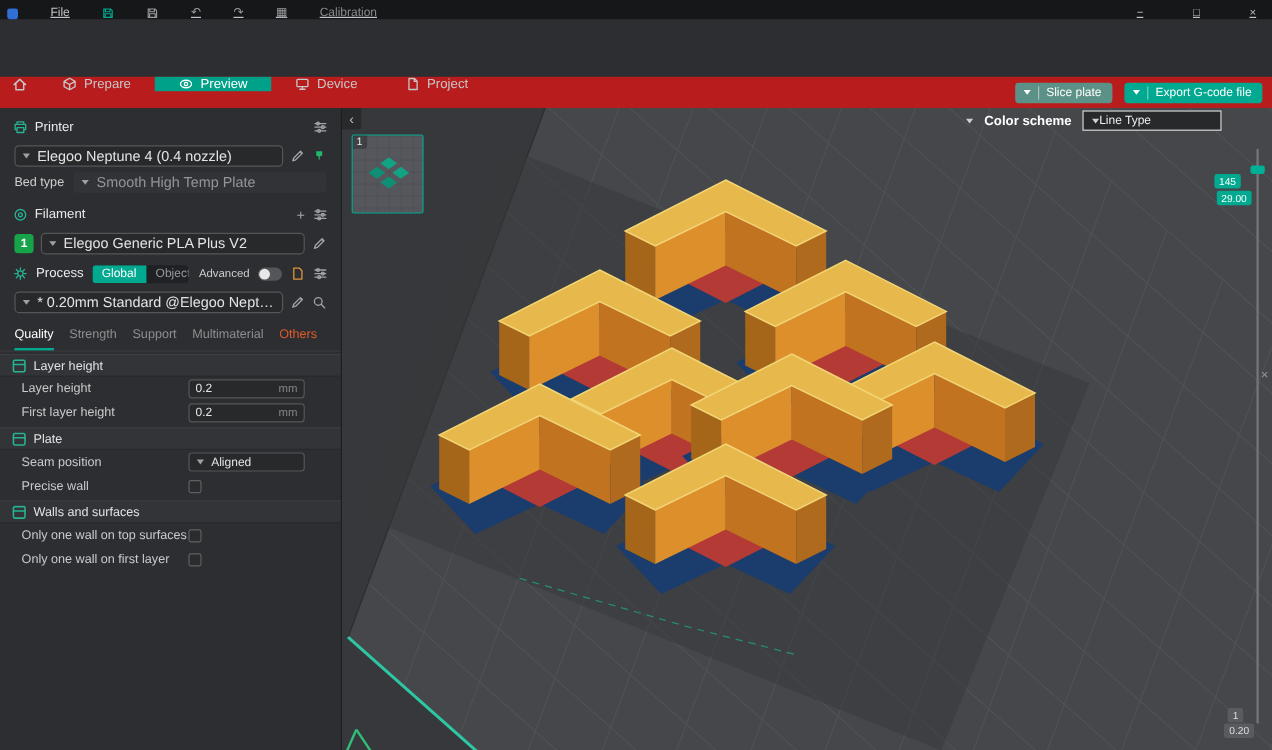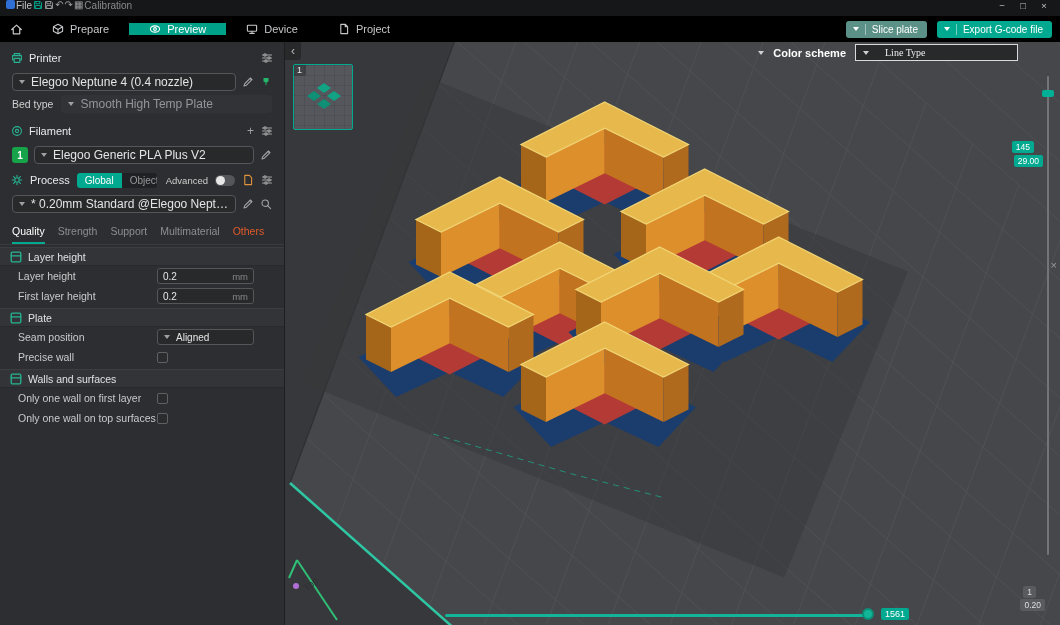--- a/index.html
+++ b/index.html
@@ -1,33 +1,33 @@
 <!DOCTYPE html>
 <html><head>
 <meta charset="utf-8">
 <style>
   * { box-sizing: border-box; margin: 0; padding: 0; }
   html,body { width:1060px; height:625px; overflow:hidden; background:#2d2e31;
     font-family:"Liberation Sans", sans-serif; -webkit-font-smoothing:antialiased; }
   .app { width:1060px; height:625px; display:flex; flex-direction:column; background:#2d2e31; }
 
   
-  .titlebar { height:16px; background:#161719; display:flex; align-items:flex-start; gap:1px;
-    padding:0 6px; font-size:10px; color:#c2c3c5; flex:none; }
+  .titlebar { height:16px; background:#161719; display:flex; align-items:flex-end; gap:27px;
+    padding:0 6px; font-size:10px; color:#c2c3c5; flex:none;text-decoration:underline; }
   .app-icon { width:9px; height:9px; background:#2f6fd6; border-radius:2px; flex:none; }
   .tb-item { cursor:default; }
   .tb-item.dim { color:#8a8b8d; }
   .tb-glyph { font-size:10px; line-height:1; color:#9b9c9e; }
   svg.tbic { width:10px; height:10px; fill:none; stroke:#9b9c9e; stroke-width:1.1; }
   svg.tbic.teal { stroke:#00a98f; }
   .spacer { flex:1; }
   .win-btn { width:20px; text-align:center; color:#c2c3c5; font-size:9.5px; cursor:default; }
 
   
-  .tabbar { height:26px; background:#000000; display:flex; align-items:center; position:relative; flex:none; }
+  .tabbar { height:26px; background:#b91c1c; display:flex; align-items:flex-start; position:relative; flex:none;margin-top:48px; }
   .home { width:32px; display:flex; align-items:center; justify-content:center; color:#c6c7c9; }
   .tab { display:flex; align-items:center; gap:6px; padding:0 20px; font-size:11px; color:#c6c7c9; cursor:default; }
   .tab svg { width:12px; height:12px; fill:none; stroke:currentColor; stroke-width:1.1;
     stroke-linecap:round; stroke-linejoin:round; }
   .tab.active { background:#00a189; color:#fff; }
   .tab-actions { position:absolute; right:8px; top:0; bottom:0; display:flex; align-items:center; gap:10px; }
   .pill { display:flex; align-items:center; height:17px; border-radius:3px; background:#00a98f;
     color:#fff; font-size:10px; padding:0 9px 0 7px; gap:6px; cursor:default; }
   .pill.muted { background:#5c9187; }
   .pdiv { width:1px; height:11px; background:rgba(255,255,255,.45); }
@@ -92,25 +92,25 @@
     color:#bbbcbe; font-size:12px; display:flex; align-items:center; justify-content:center; border-radius:0 0 3px 0; }
   .plate-thumb { position:absolute; left:8px; top:22px; width:60px; height:66px; background:#56575c;
     border:1px solid #00a98f; border-radius:2px;
     background-image:linear-gradient(#00000014 1px, transparent 1px), linear-gradient(90deg,#00000014 1px, transparent 1px);
     background-size:10px 10px; }
   .pt-num { position:absolute; left:0; top:0; padding:0 4px 1px 3px; font-size:9px; color:#e8e8e8;
     background:rgba(0,0,0,.25); border-radius:0 0 3px 0; }
   .pt-art { position:absolute; left:9px; top:16px; }
   .vp-colorscheme { position:absolute; top:2px; right:42px; display:flex; align-items:center; gap:9px; }
   .cs-label { color:#ffffff; font-size:11px; font-weight:bold; }
-  .cs-select { width:163px; height:17px; border:1px solid #d9dadb; background:#28292b; display:flex;
-    align-items:center; gap:16px; padding:0 7px; color:#eceded; font-size:10px;font-family:Liberation Serif, serif; }
+  .cs-select { width:116px; height:17px; border:1px solid #d9dadb; background:#28292b; display:flex;
+    align-items:center; gap:0; padding:0 7px; color:#eceded; font-size:10px; }
   .vtrack { position:absolute; right:11px; top:34px; height:479px; width:2px; background:#737477; border-radius:1px; }
   .vhandle { position:absolute; right:6px; top:48px; width:12px; height:7px; background:#00b096; border-radius:2px; }
-  .vbadge { position:absolute; font-size:8.5px; padding:1px 4px; border-radius:2px; color:#fff; line-height:1.2;margin-top:44px; }
+  .vbadge { position:absolute; font-size:8.5px; padding:1px 4px; border-radius:2px; color:#fff; line-height:1.2; }
   .vbadge.teal { background:#00a98f; }
   .vbadge.gray { background:#5a5b5e; color:#dedfe1; }
   .vslider-close { position:absolute; right:3px; top:218px; color:#9a9b9d; font-size:11px; line-height:1; }
   .htrack { position:absolute; left:160px; top:572px; width:425px; height:3px; background:#12b598; border-radius:2px; }
   .hhandle { position:absolute; left:577px; top:566px; width:12px; height:12px; background:#12b598;
     border-radius:50%; border:2px solid #0b8f78; }
   .hbadge { position:absolute; left:596px; top:566px; background:#00a98f; color:#fff; font-size:9px;
     padding:1px 4px; border-radius:2px; }
   .gizmo { position:absolute; left:0; top:508px; }
 </style>
@@ -346,27 +346,27 @@
       </div>
 
       <div class="cat">
         <svg class="ic st-teal" width="10" height="10" viewBox="0 0 10 10">
           <rect x="1" y="1" width="8" height="8" rx="1"></rect>
             <path d="M1 4 H9"></path>
           </svg>
         <span>Walls and surfaces</span>
       </div>
       <div class="prow">
+        <span class="lbl">Only one wall on top surfaces</span>
+        <span class="ctrl">
+            <span class="checkbox"></span>
+          </span>
+      </div>
+      <div class="prow">
         <span class="lbl">Only one wall on first layer</span>
-        <span class="ctrl">
-            <span class="checkbox"></span>
-          </span>
-      </div>
-      <div class="prow">
-        <span class="lbl">Only one wall on top surfaces</span>
         <span class="ctrl">
             <span class="checkbox"></span>
           </span>
       </div>
     </aside>
 
     <div class="viewport">
 
       <svg class="scene" width="775" height="583" viewBox="0 0 775 583">
         <defs>

